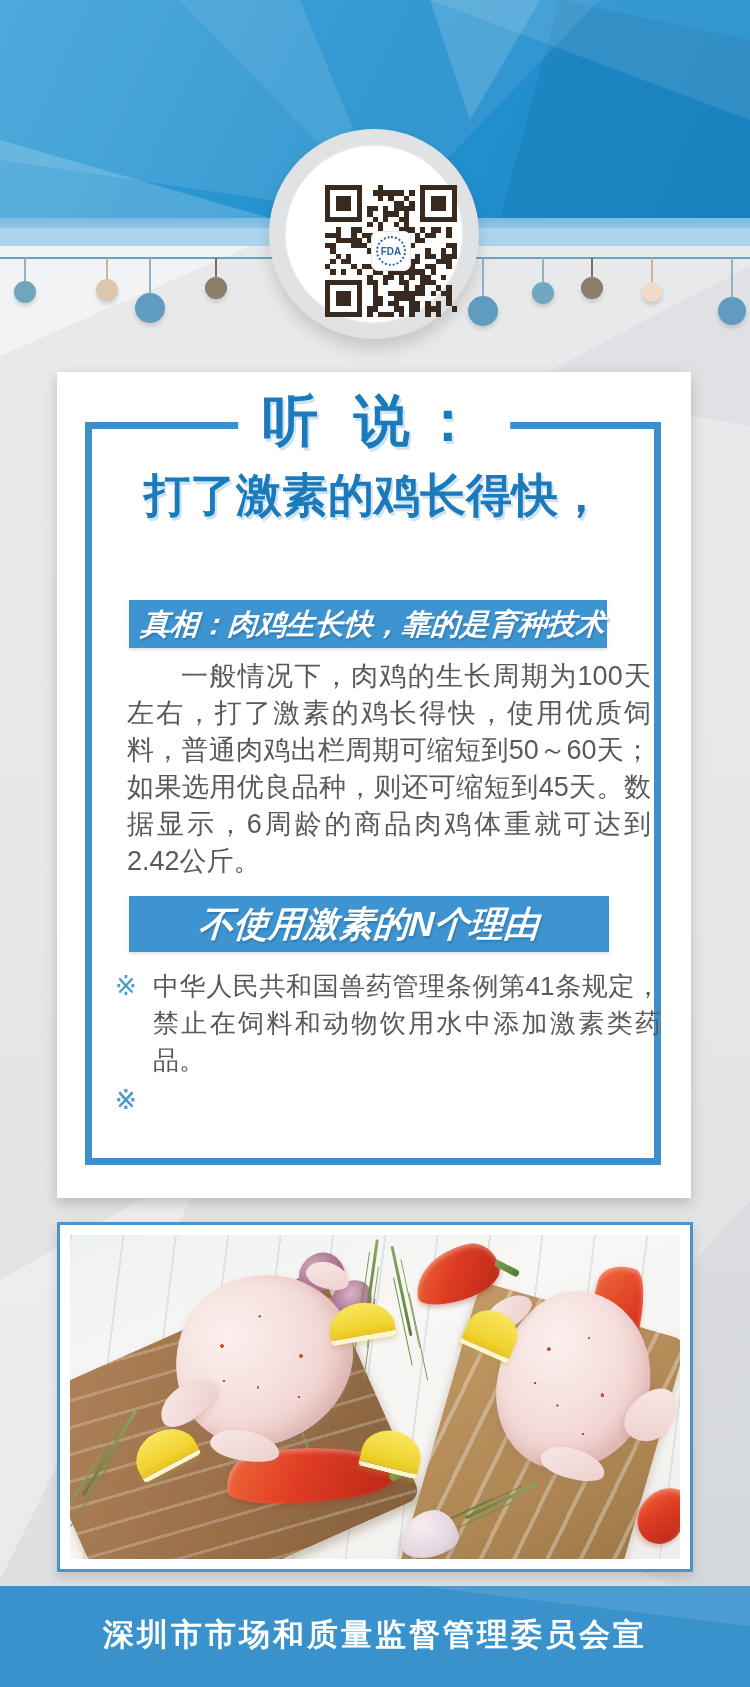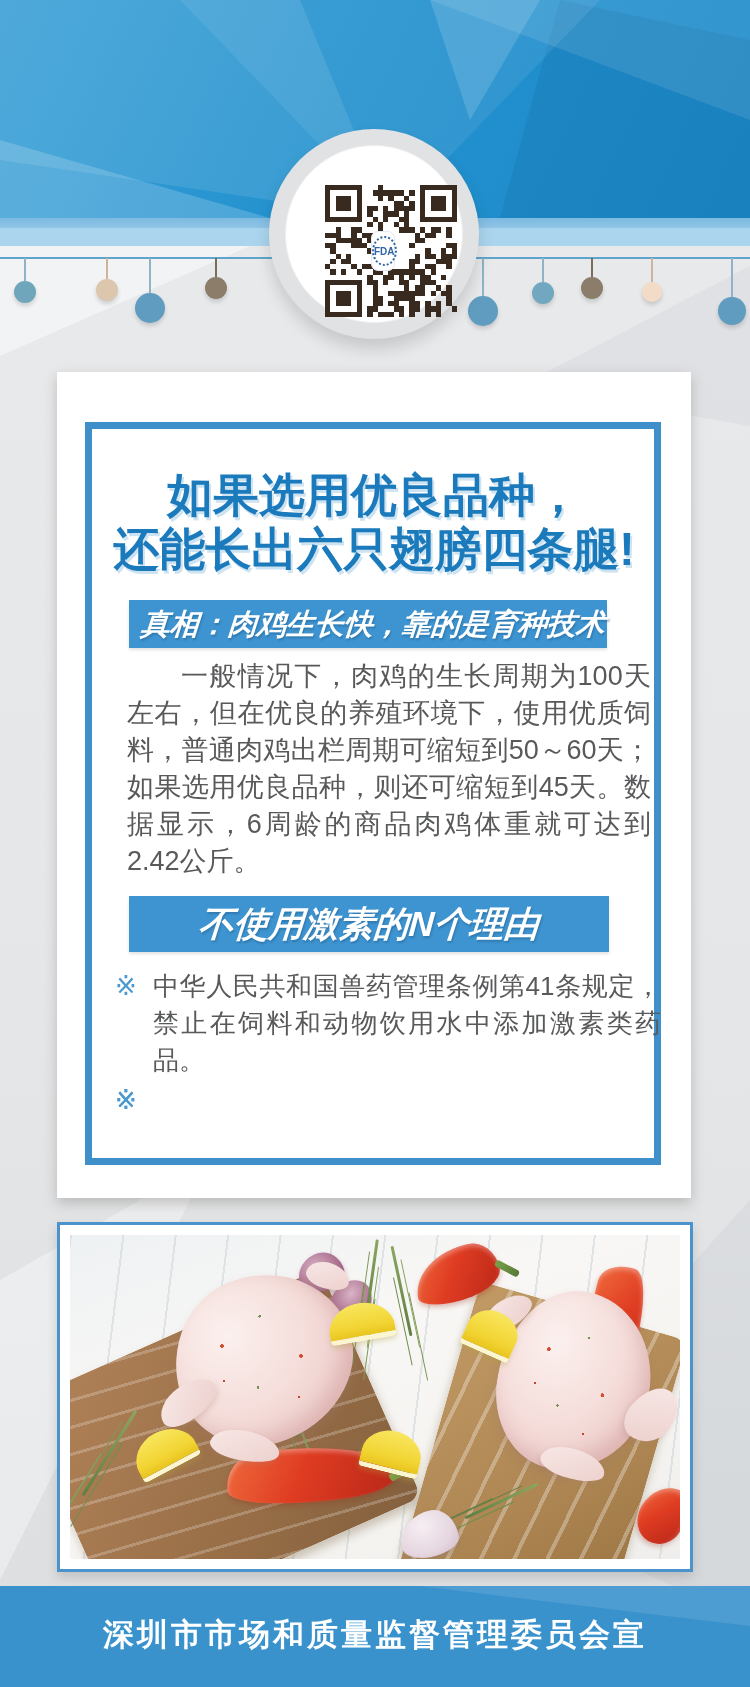--- a/index.html
+++ b/index.html
@@ -42,22 +42,22 @@
   .g4{left:0;top:1200px;width:750px;height:487px;background:rgba(130,140,150,.08);
     clip-path:polygon(750px 0,480px 300px,750px 420px);}
 
   
   .qr-outer{position:absolute;left:269px;top:129px;width:210px;height:210px;border-radius:50%;
     background:#e1e2e4;box-shadow:0 10px 16px rgba(0,0,0,.14);}
   .qr-inner{position:absolute;left:16px;top:16px;width:178px;height:178px;border-radius:50%;
     background:#fff;border:1px solid #f0f0f1;}
   .qr-box{position:absolute;left:39px;top:39px;width:132px;height:132px;}
   .qr-box svg{display:block;width:132px;height:132px;}
-  .qr-logo{position:absolute;left:46px;top:46px;width:24px;height:40px;background:#fff;
-    border:1px solid #e4e8ef;border-radius:7px;display:flex;align-items:center;justify-content:flex-start;}
+  .qr-logo{position:absolute;left:46px;top:46px;width:40px;height:40px;background:#fff;
+    border:1px solid #e4e8ef;border-radius:7px;display:flex;align-items:center;justify-content:center;}
   .qr-logo .emblem{width:30px;height:30px;border-radius:50%;border:2px dotted #2f64a8;
     display:flex;align-items:center;justify-content:center;
     font-size:10px;font-weight:bold;color:#2f64a8;letter-spacing:0;}
 
   
   .card{position:absolute;left:57px;top:372px;width:634px;height:826px;background:#fff;
     box-shadow:0 5px 12px rgba(90,85,80,.30);}
   .frame{position:absolute;left:28px;top:50px;right:30px;bottom:33px;border:7px solid #3e8fca;}
   .card-title{position:absolute;top:12px;left:50%;transform:translateX(-50%);z-index:2;
     background:#fff;padding:0 24px;white-space:nowrap;
@@ -367,28 +367,28 @@
           <div class="emblem">
             <span>FDA</span>
           </div>
         </div>
       </div>
     </div>
   </div>
 
   <div class="card">
     <div class="frame"></div>
+    <div class="card-title">听 说：</div>
     <div class="headline">
-      <div class="h-line">如果选用优良品种，</div>
-      <div class="h-line">还能长出六只翅膀四条腿!</div>
+      <div class="h-line">打了激素的鸡长得快，</div>
     </div>
     <div class="banner banner-truth">
       <span class="skew">真相：肉鸡生长快，靠的是育种技术</span>
     </div>
-    <div class="body-text">一般情况下，肉鸡的生长周期为100天左右，但在优良的养殖环境下，使用优质饲料，普通肉鸡出栏周期可缩短到50～60天；如果选用优良品种，则还可缩短到45天。数据显示，6周龄的商品肉鸡体重就可达到2.42公斤。</div>
+    <div class="body-text">一般情况下，肉鸡的生长周期为100天左右，打了激素的鸡长得快，使用优质饲料，普通肉鸡出栏周期可缩短到50～60天；如果选用优良品种，则还可缩短到45天。数据显示，6周龄的商品肉鸡体重就可达到2.42公斤。</div>
     <div class="banner banner-reasons">
       <span class="skew">不使用激素的N个理由</span>
     </div>
     <ul class="reasons">
       <li>
         <span class="mk">※</span>
         <span>中华人民共和国兽药管理条例第41条规定，禁止在饲料和动物饮用水中添加激素类药品。</span>
       </li>
       <li>
         <span class="mk">※</span>

